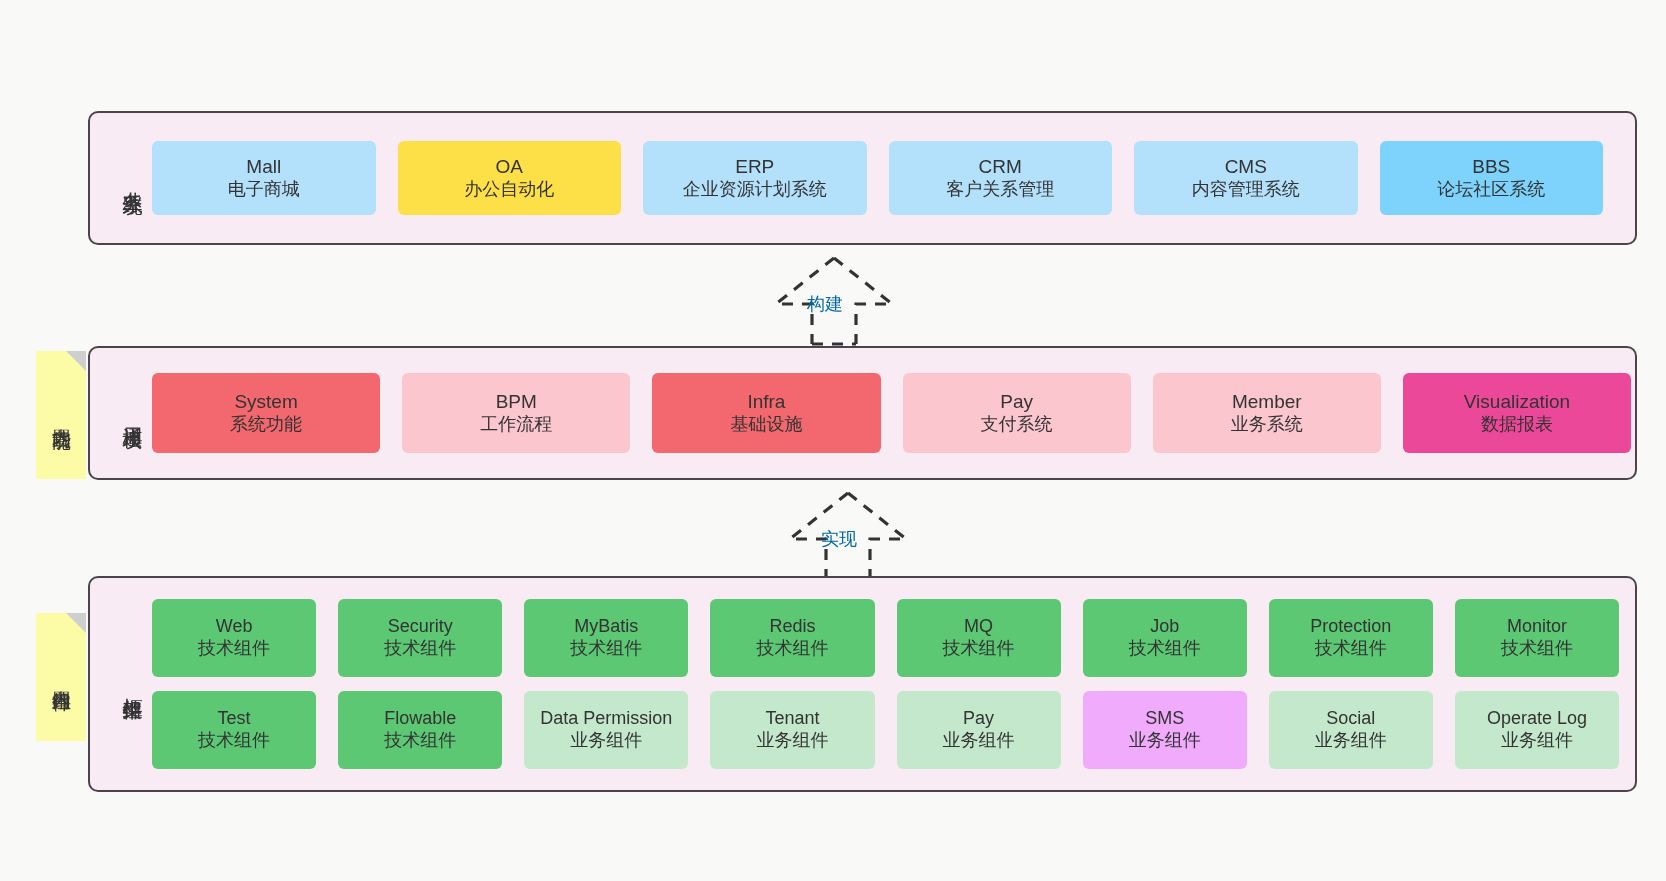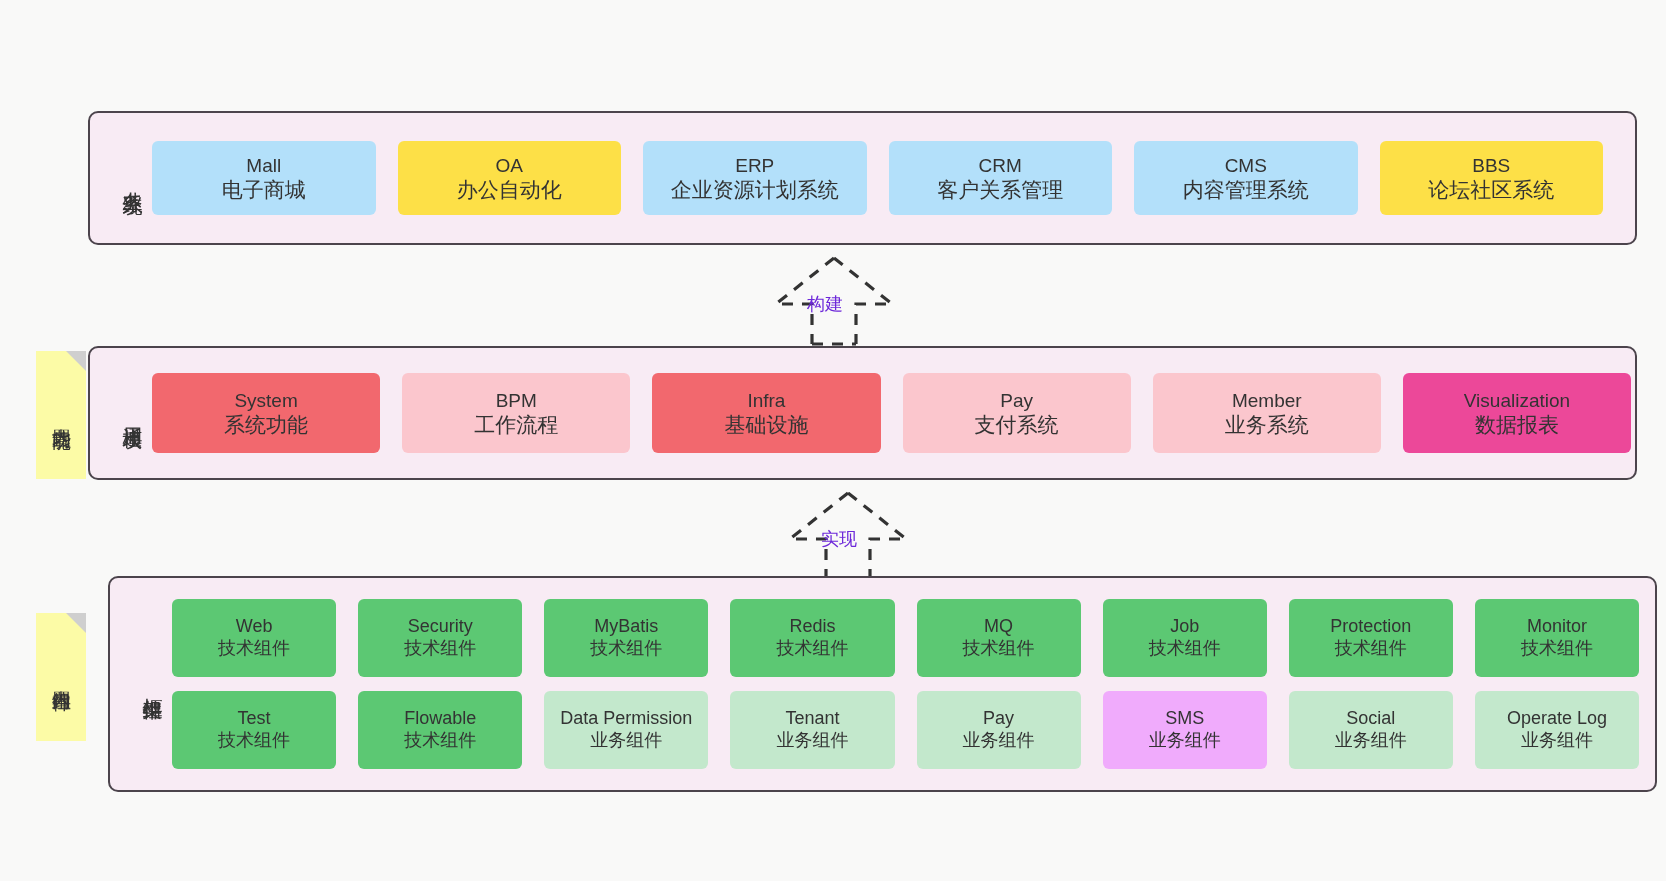--- a/index.html
+++ b/index.html
@@ -60,37 +60,37 @@
     display: flex;
     flex-direction: column;
     align-items: center;
     justify-content: center;
     text-align: center;
     box-sizing: border-box;
     padding: 6px 4px;
     color: #333333;
   }
   .cell .t1 { font-size: 19px; line-height: 1.22; }
-  .cell .t2 { font-size: 21px; line-height: 1.22; }
+  .cell .t2 { font-size: 18px; line-height: 1.22; }
 
   
   #layer-business {
     left: 88px; top: 111px; width: 1549px; height: 134px;
   }
   #layer-business .cells { padding-right: 32px; }
   #layer-business .cell { height: 74px; background: #b3e0fa; }
 
   #layer-common {
     left: 88px; top: 346px; width: 1549px; height: 134px;
   }
   #layer-common .cells { padding-right: 4px; }
   #layer-common .cell { height: 80px; }
 
   #layer-framework {
-    left: 88px; top: 576px; width: 1549px; height: 216px; margin-left: 20px;
+    left: 88px; top: 576px; width: 1549px; height: 216px;
   }
   #layer-framework .cells { gap: 14px; padding-right: 16px; }
   #layer-framework .cell { height: 78px; }
   #layer-framework .cell .t1 { font-size: 18px; }
   #layer-framework .cell .t2 { font-size: 18px; }
 
   
   .sticky {
     position: absolute;
     background: #fcfba6;
@@ -118,21 +118,21 @@
   #sticky-framework { left: 36px; top: 613px; height: 128px; }
 
   
   .arrow-wrap { position: absolute; }
   #arrow-build { left: 744px; top: 252px; width: 180px; height: 94px; }
   #arrow-impl  { left: 758px; top: 487px; width: 180px; height: 94px; text-align: right; }
   .arrow-wrap svg { display: block; }
   .arrow-label {
     position: absolute;
     font-size: 18px;
-    color: #6d28d9;
+    color: #0369a1;
     background: transparent;
     white-space: nowrap;
     user-select: none;
   }
   #arrow-build .arrow-label { left: 63px; top: 40px; }
   #arrow-impl  .arrow-label { left: 63px; top: 40px; }
 </style>
 </head>
 <body>
 
@@ -155,21 +155,21 @@
           <span class="t2">企业资源计划系统</span>
         </div>
         <div class="cell" style="background:#b3e0fa">
           <span class="t1">CRM</span>
           <span class="t2">客户关系管理</span>
         </div>
         <div class="cell" style="background:#b3e0fa">
           <span class="t1">CMS</span>
           <span class="t2">内容管理系统</span>
         </div>
-        <div class="cell" style="background:#fde047">
+        <div class="cell" style="background:#7dd3fc">
           <span class="t1">BBS</span>
           <span class="t2">论坛社区系统</span>
         </div>
       </div>
     </div>
   </div>
 
   <div class="arrow-wrap" id="arrow-build">
     <svg width="180" height="94" viewBox="0 0 180 94" aria-hidden="true">
       <g fill="none" stroke="#333333" stroke-width="3.2" stroke-dasharray="11,9" stroke-linecap="butt">

